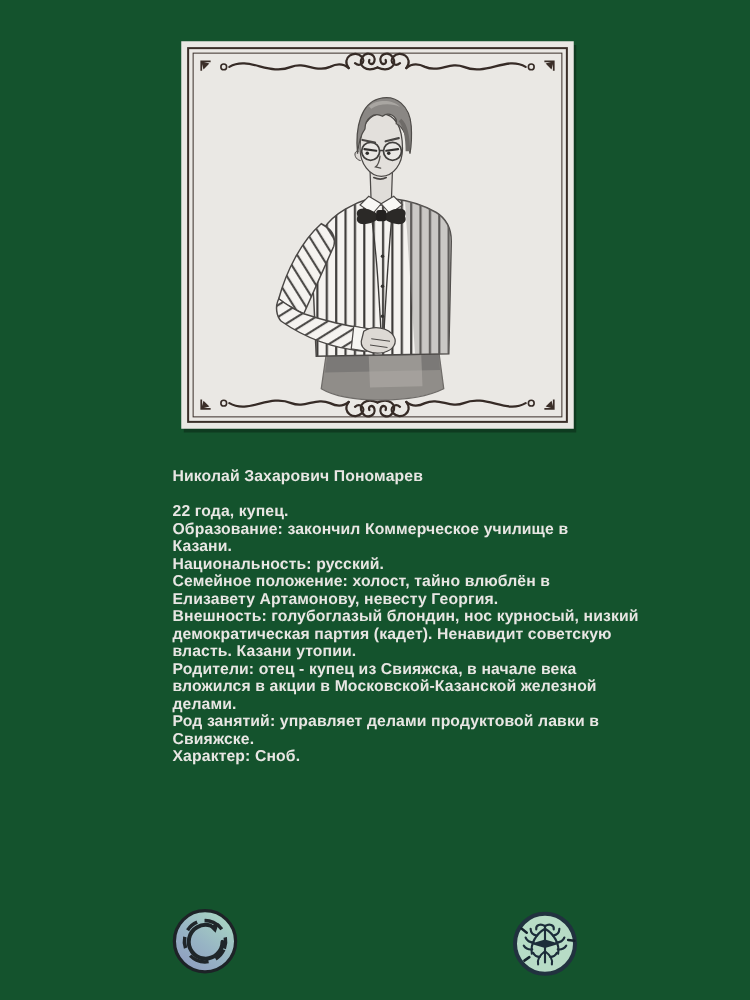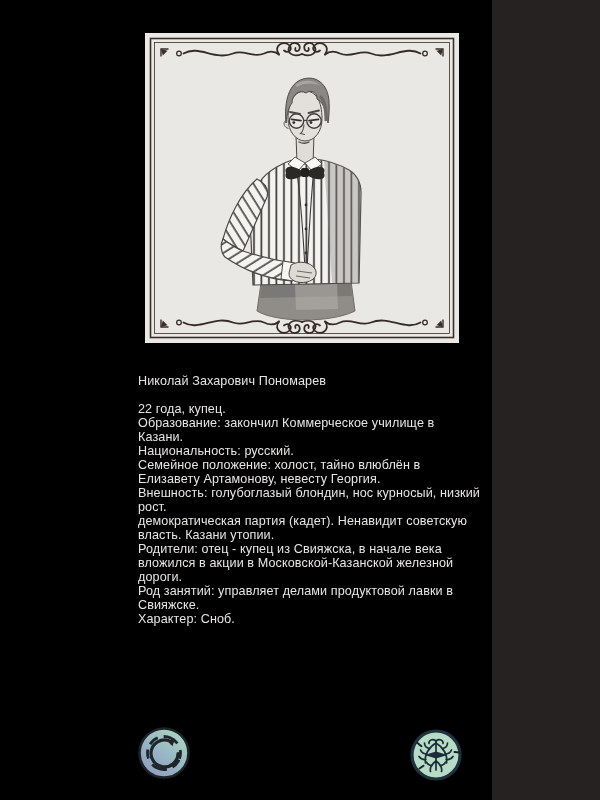--- a/index.html
+++ b/index.html
@@ -1,19 +1,19 @@
 <!DOCTYPE html>
 <html><head>
 <meta charset="utf-8">
 <style>
   * { margin: 0; padding: 0; box-sizing: border-box; }
   html, body { width: 600px; height: 800px; overflow: hidden; }
   body { background: #262221; font-family: "Liberation Sans", sans-serif; }
 
-  .screen { position: relative; width: 492px; height: 800px; background: #000000; }
+  .screen { position: relative; width: 600px; height: 800px; background: #14532d; font-weight: bold; }
 
   .portrait-card {
     position: absolute; left: 145px; top: 33px;
     width: 314px; height: 310px;
     background: #eae8e4;
     box-shadow: 2px 3px 0 rgba(0,0,0,0.28);
   }
   .portrait-card svg { display: block; width: 314px; height: 310px; }
 
   .bio {
@@ -136,26 +136,25 @@
   <div class="bio">
     <div class="bio-name">Николай Захарович Пономарев</div>
     <div>
         <div class="bio-line">22 года, купец.</div>
         <div class="bio-line">Образование: закончил Коммерческое училище в</div>
         <div class="bio-line">Казани.</div>
         <div class="bio-line">Национальность: русский.</div>
         <div class="bio-line">Семейное положение: холост, тайно влюблён в</div>
         <div class="bio-line">Елизавету Артамонову, невесту Георгия.</div>
         <div class="bio-line">Внешность: голубоглазый блондин, нос курносый, низкий</div>
-        <div class="bio-line">рост.</div>
         <div class="bio-line">демократическая партия (кадет). Ненавидит советскую</div>
         <div class="bio-line">власть. Казани утопии.</div>
         <div class="bio-line">Родители: отец - купец из Свияжска, в начале века</div>
         <div class="bio-line">вложился в акции в Московской-Казанской железной</div>
-        <div class="bio-line">дороги.</div>
+        <div class="bio-line">делами.</div>
         <div class="bio-line">Род занятий: управляет делами продуктовой лавки в</div>
         <div class="bio-line">Свияжске.</div>
         <div class="bio-line">Характер: Сноб.</div>
       </div>
   </div>
 
   <button class="circle-btn btn-undo">
     <svg viewBox="0 0 54 54" aria-hidden="true">
       <defs>
         <linearGradient id="gUndo" x1="0.85" y1="0.05" x2="0.15" y2="0.95">

